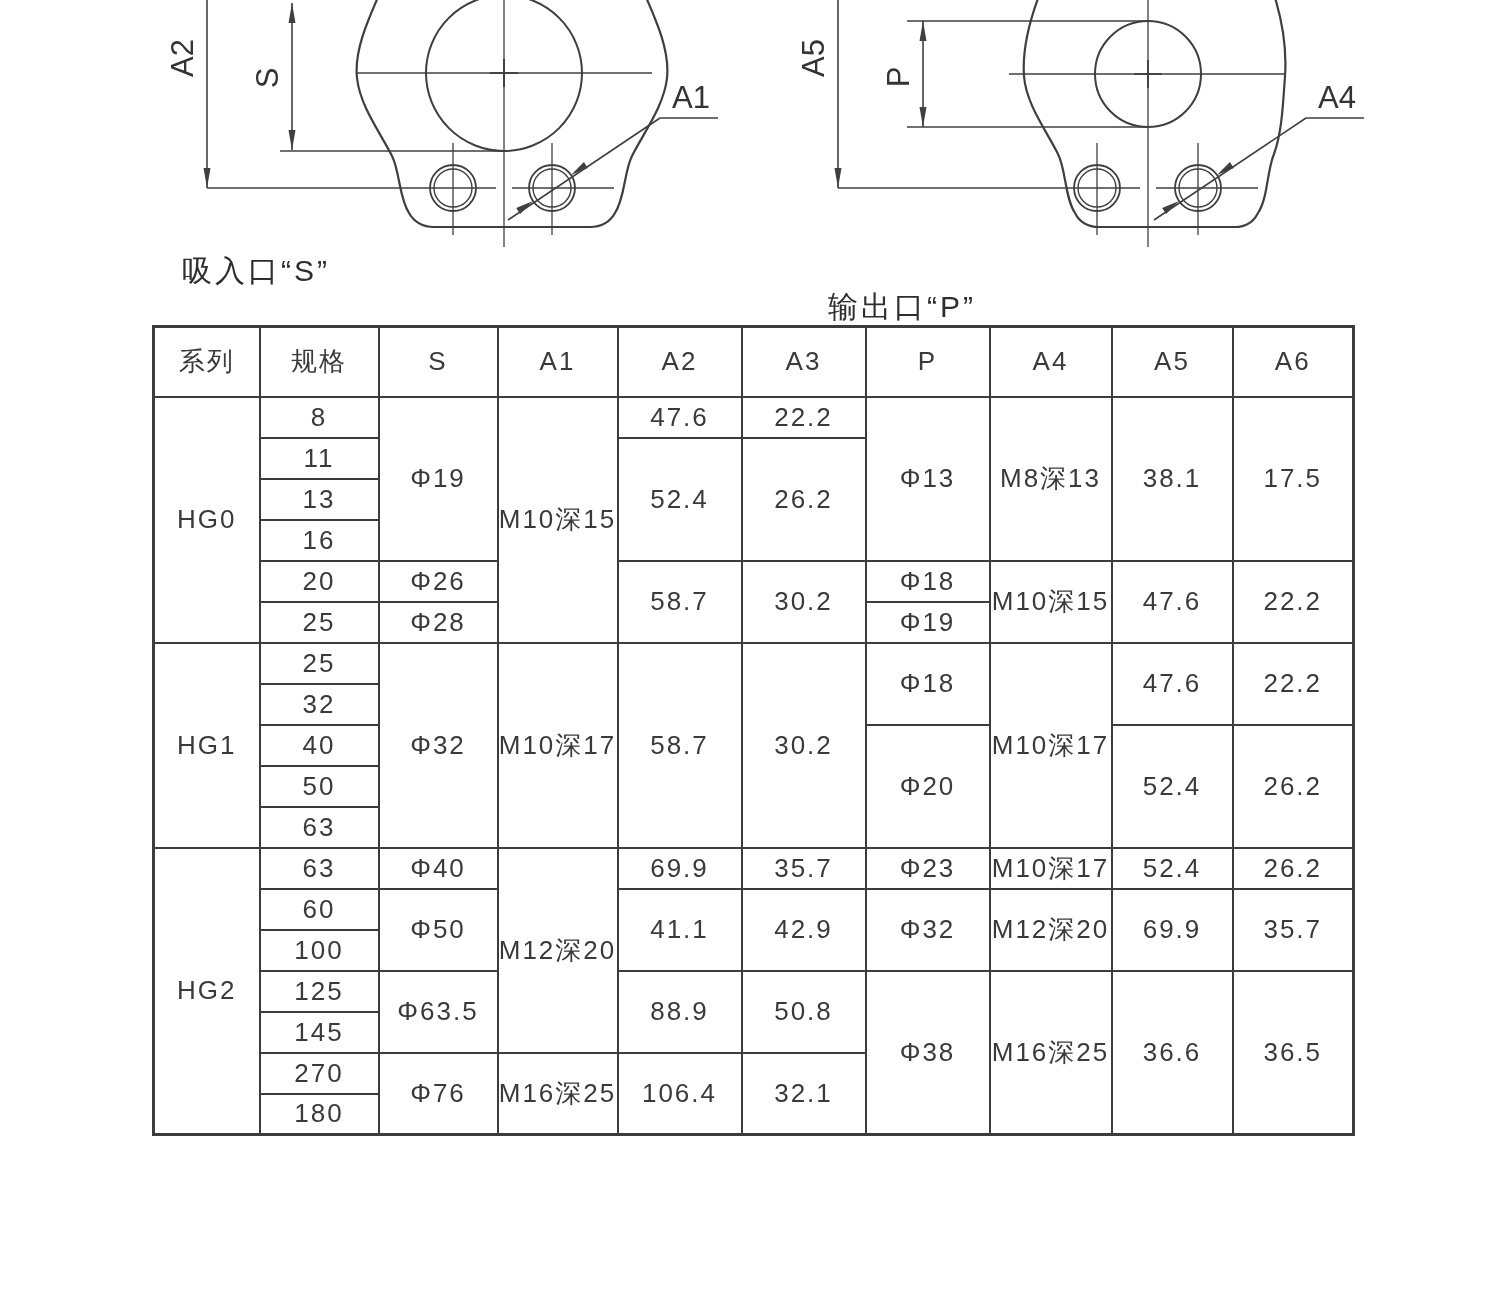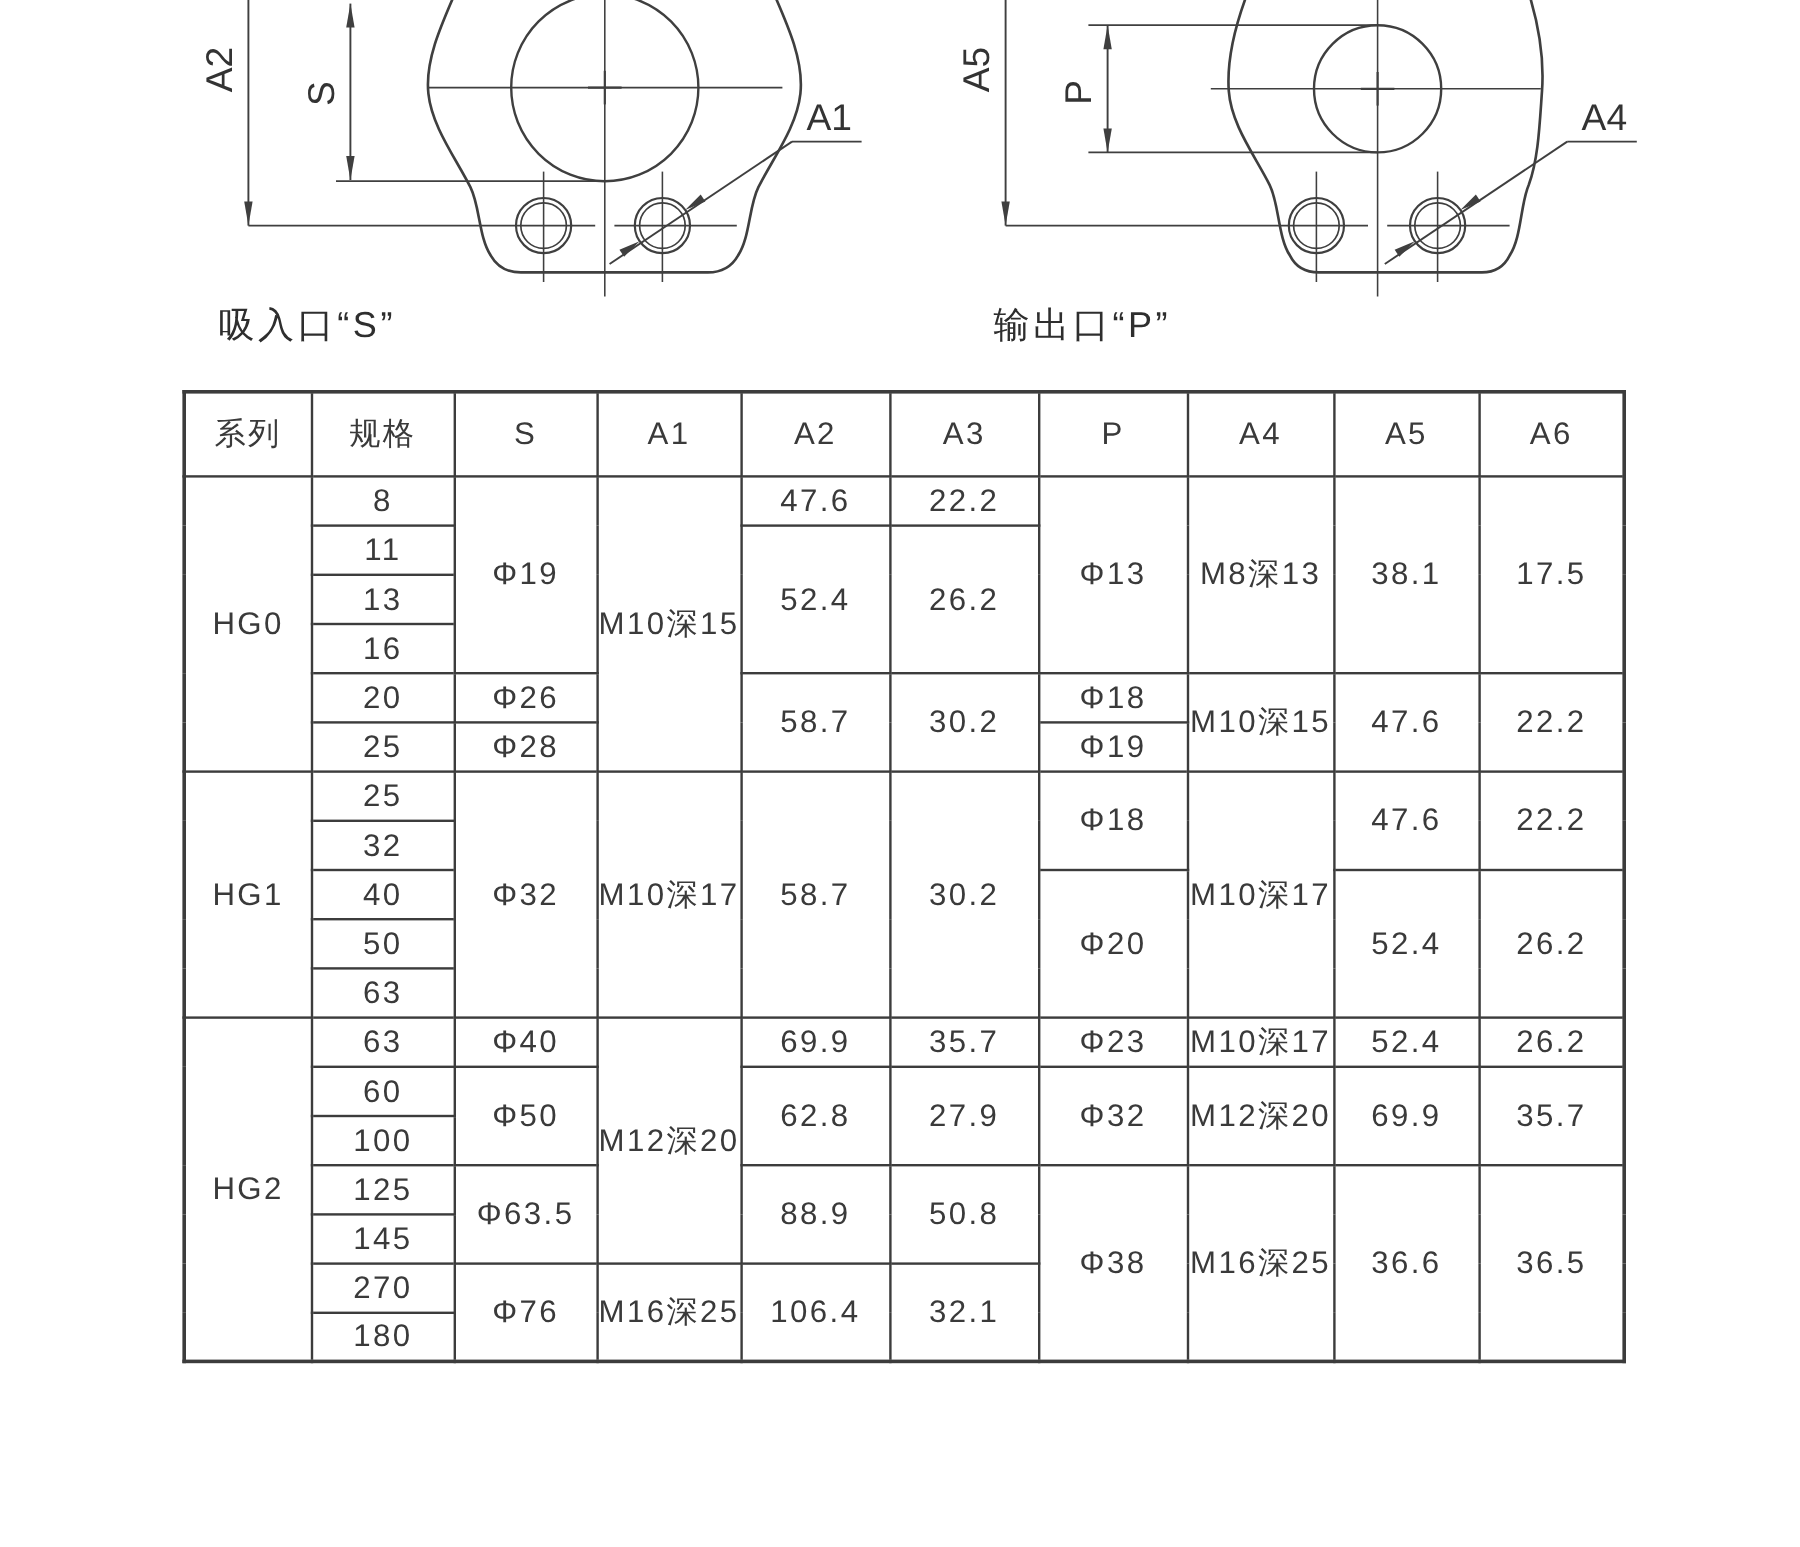--- a/index.html
+++ b/index.html
@@ -7,21 +7,21 @@
     position:relative;width:1500px;height:1289px;background:#ffffff;overflow:hidden;
     font-family:"Liberation Sans","DejaVu Sans",sans-serif;color:#373737;
   }
   .drawing{position:absolute;top:0;}
   #drawing-suction{left:130px;}
   #drawing-output{left:800px;}
   .caption{
     position:absolute;top:251px;font-size:30px;letter-spacing:3px;color:#2e2e2e;text-align:right;
   }
   #caption-suction{left:182px;}
-  #caption-output{left:828px;}
+  #caption-output{left:828px;margin-top:36px;}
   table.dims{
     position:absolute;left:152px;top:325px;width:1200px;
     border-collapse:collapse;table-layout:fixed;
     border:3px solid #3c3c3c;
     font-size:26px;color:#3a3a3a;
   }
   table.dims th, table.dims td{
     border:2px solid #3c3c3c;text-align:center;vertical-align:middle;
     padding:0;letter-spacing:2px;font-weight:normal;overflow:hidden;white-space:nowrap;
   }
@@ -215,22 +215,22 @@
           <td>69.9</td>
           <td>35.7</td>
           <td>Φ23</td>
           <td>M10深17</td>
           <td>52.4</td>
           <td>26.2</td>
         </tr>
         <tr>
           <td>60</td>
           <td rowspan="2">Φ50</td>
-          <td rowspan="2">62.8</td>
-          <td rowspan="2">27.9</td>
+          <td rowspan="2">41.1</td>
+          <td rowspan="2">42.9</td>
           <td rowspan="2">Φ32</td>
           <td rowspan="2">M12深20</td>
           <td rowspan="2">69.9</td>
           <td rowspan="2">35.7</td>
         </tr>
         <tr>
           <td>100</td>
         </tr>
         <tr>
           <td>125</td>

